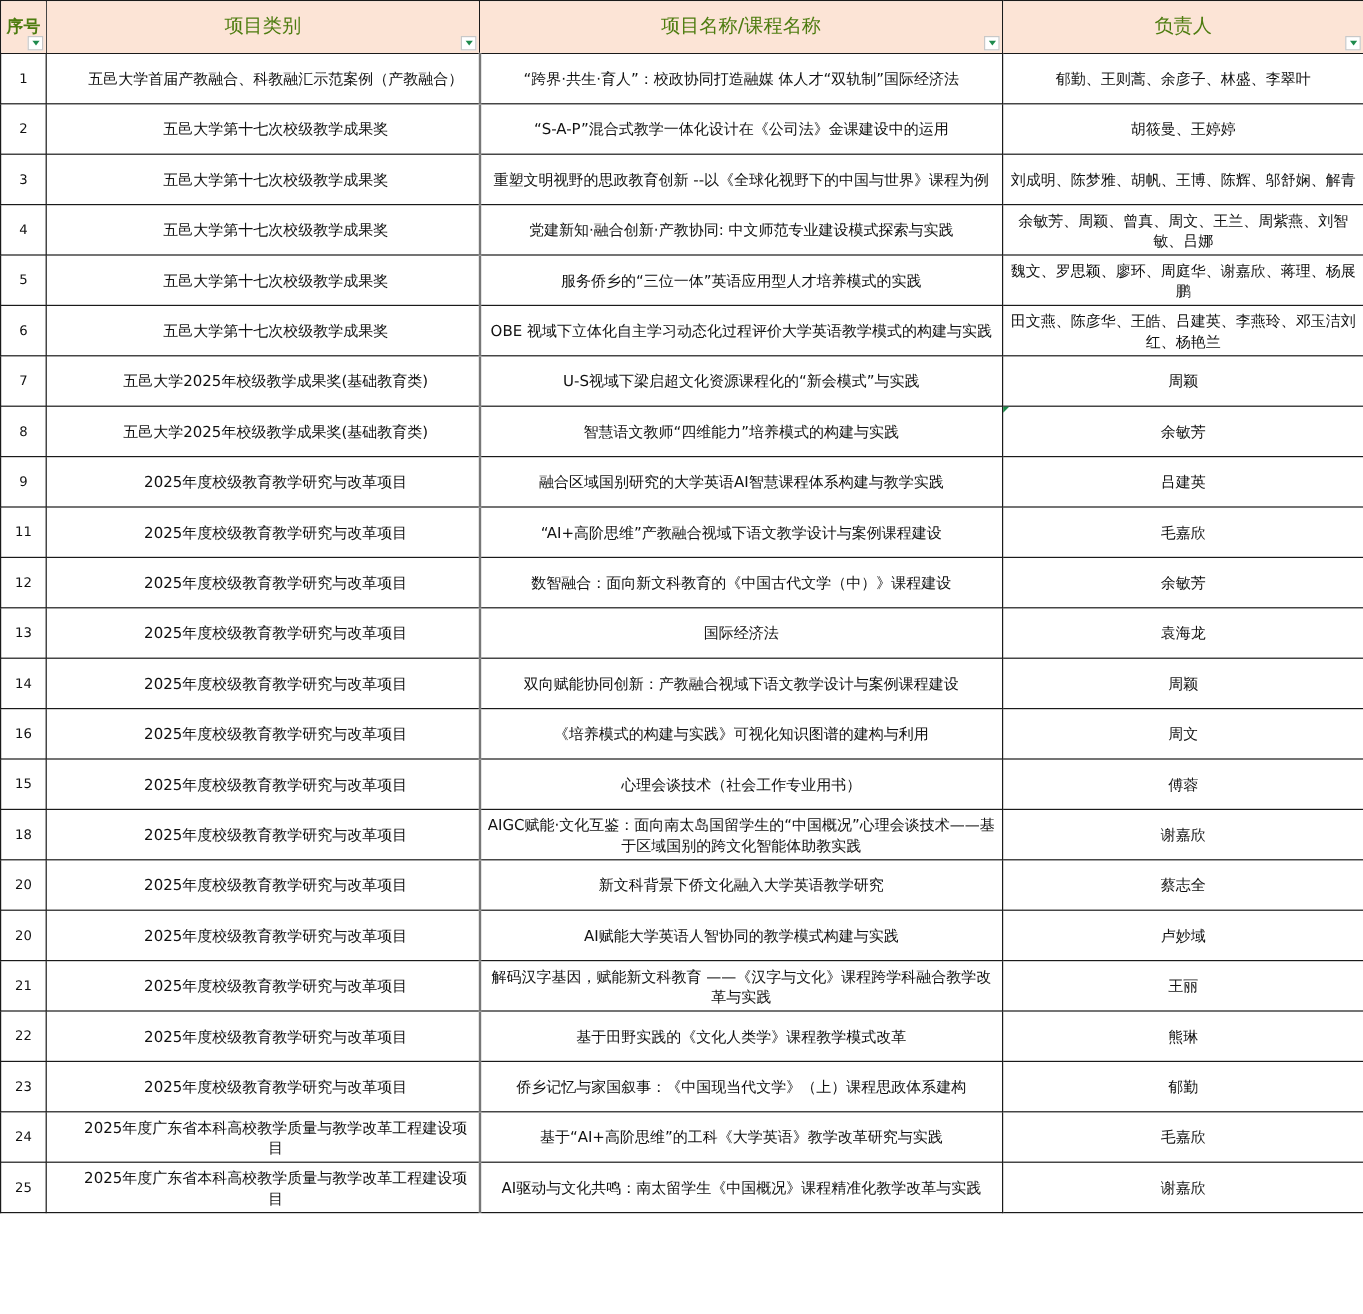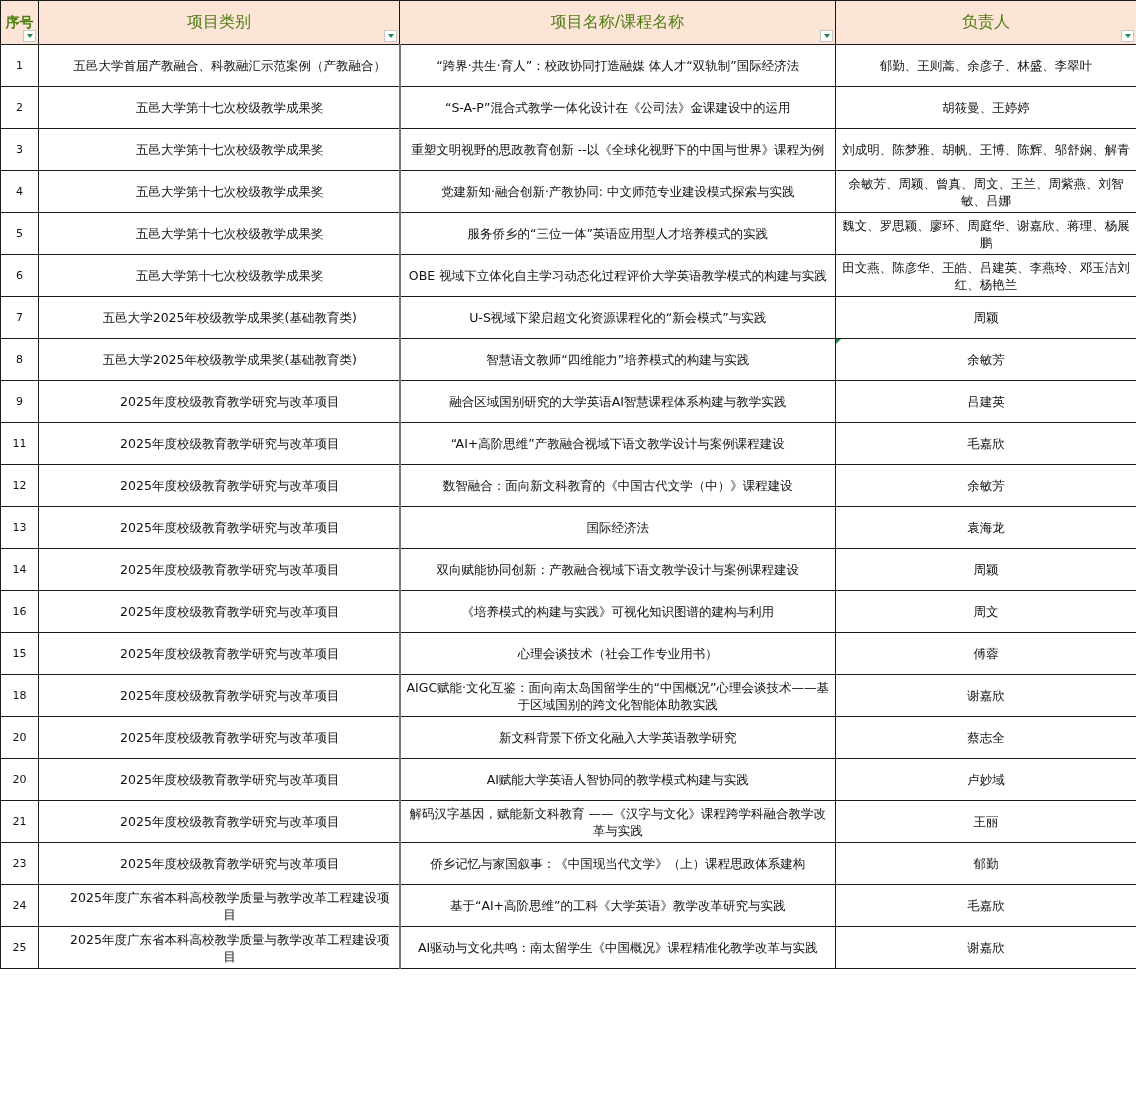--- a/index.html
+++ b/index.html
@@ -159,20 +159,26 @@
         <td class="col2">AI赋能大学英语人智协同的教学模式构建与实践</td>
         <td class="col3">卢妙域</td>
       </tr>
       <tr>
         <td class="seq">21</td>
         <td class="col1">2025年度校级教育教学研究与改革项目</td>
         <td class="col2">解码汉字基因，赋能新文科教育 ——《汉字与文化》课程跨学科融合教学改革与实践</td>
         <td class="col3">王丽</td>
       </tr>
       <tr>
+        <td class="seq">22</td>
+        <td class="col1">2025年度校级教育教学研究与改革项目</td>
+        <td class="col2">基于田野实践的《文化人类学》课程教学模式改革</td>
+        <td class="col3">熊琳</td>
+      </tr>
+      <tr>
         <td class="seq">23</td>
         <td class="col1">2025年度校级教育教学研究与改革项目</td>
         <td class="col2">侨乡记忆与家国叙事：《中国现当代文学》（上）课程思政体系建构</td>
         <td class="col3">郁勤</td>
       </tr>
       <tr>
         <td class="seq">24</td>
         <td class="col1">2025年度广东省本科高校教学质量与教学改革工程建设项目</td>
         <td class="col2">基于“AI+高阶思维”的工科《大学英语》教学改革研究与实践</td>
         <td class="col3">毛嘉欣</td>

